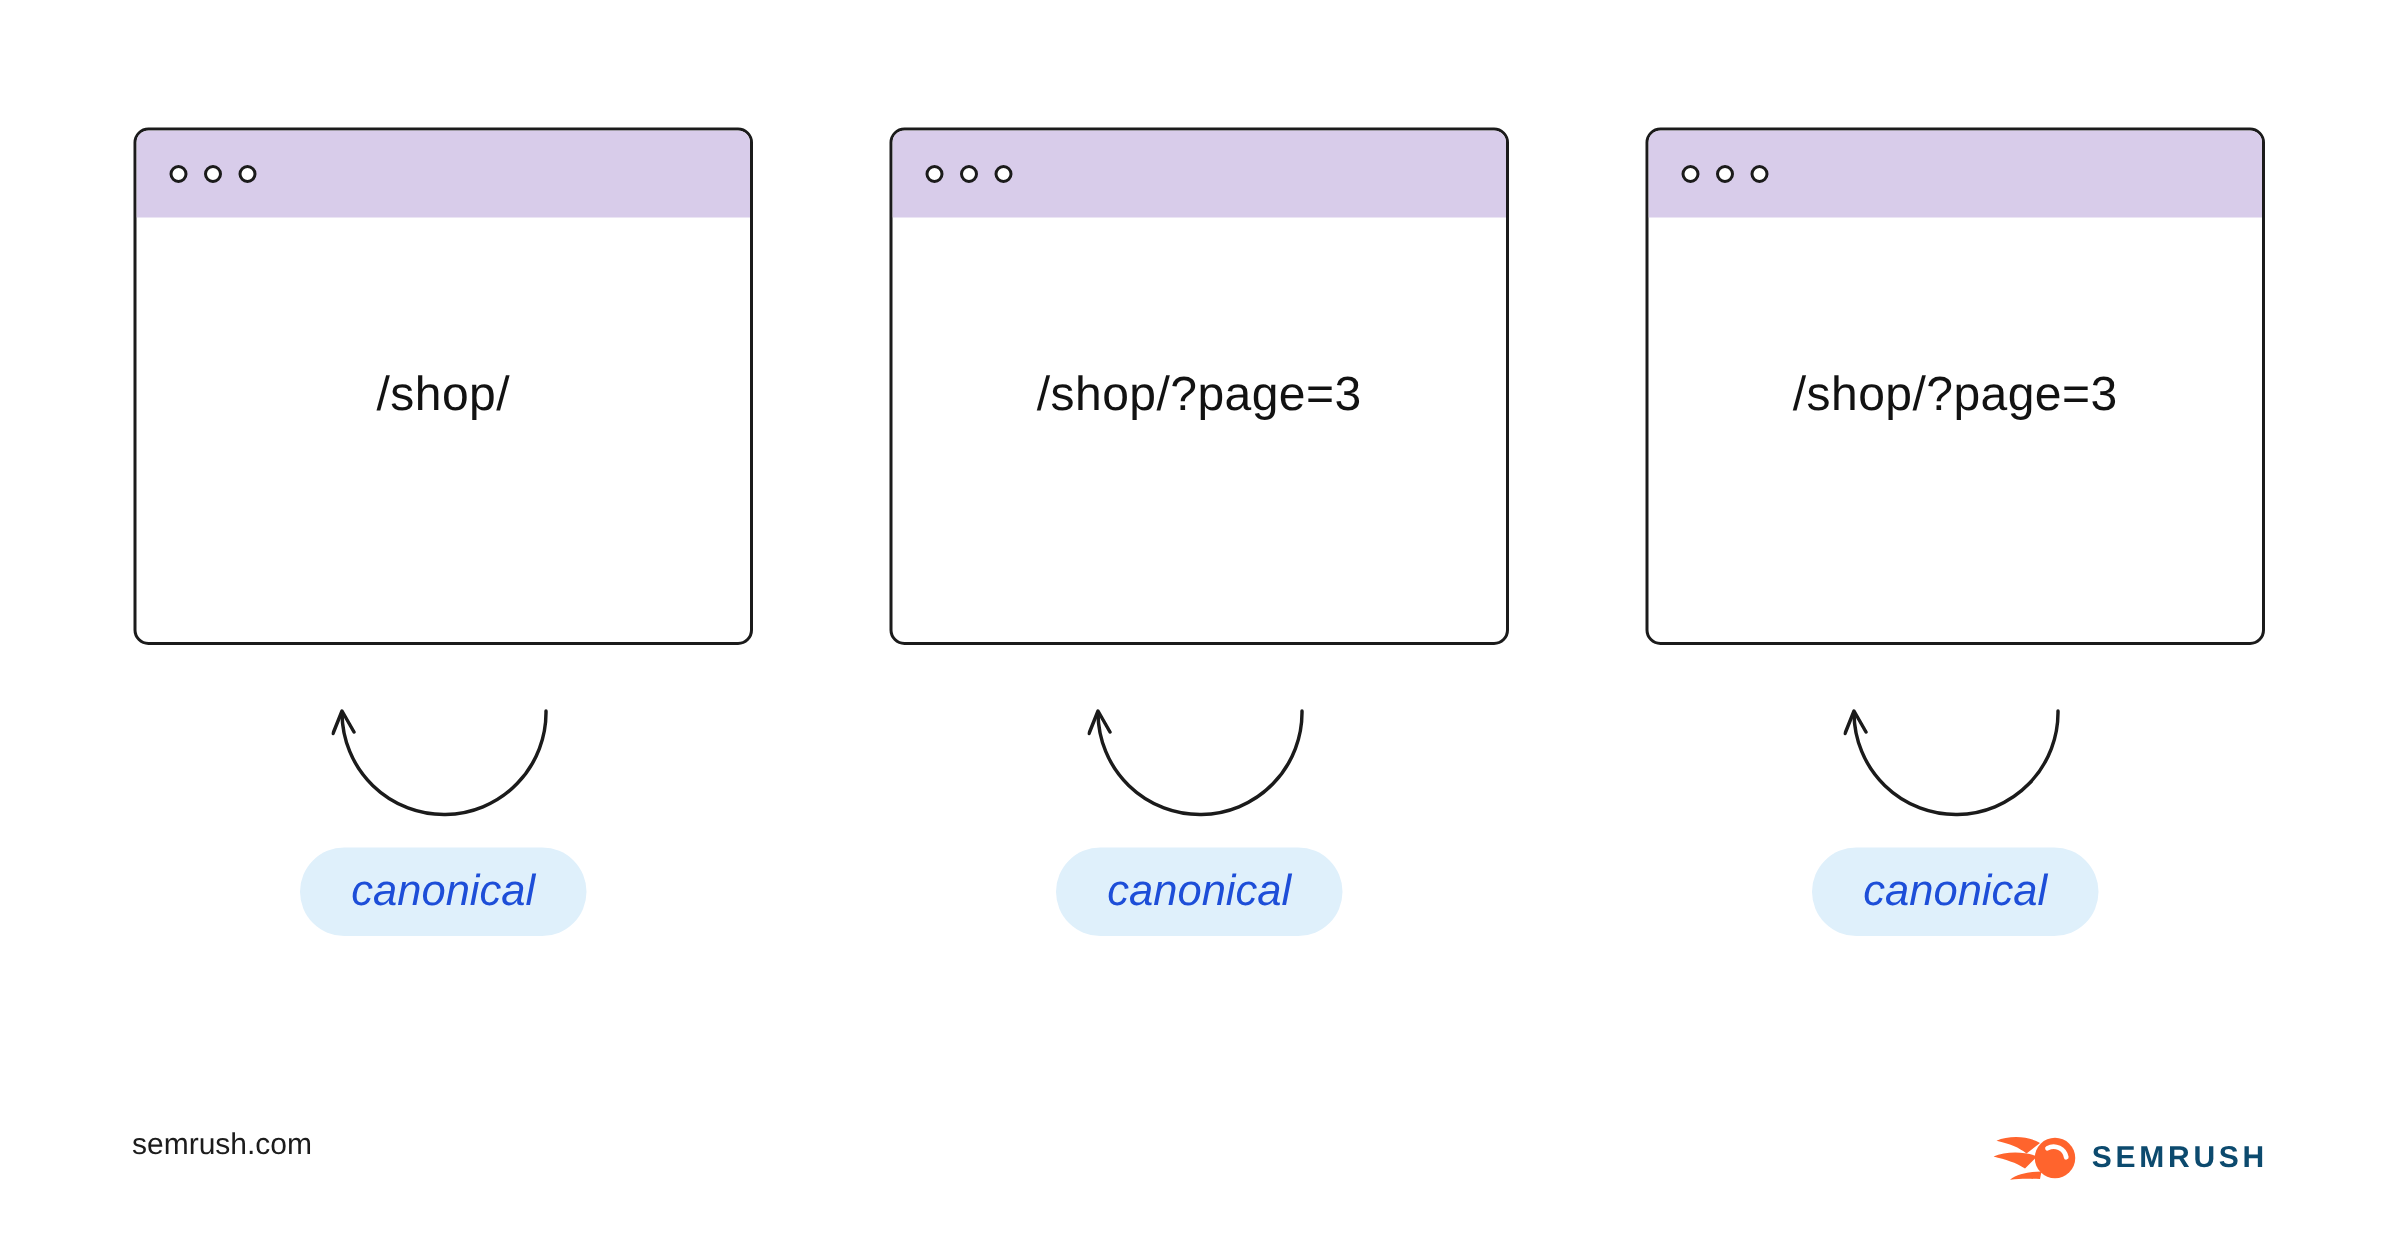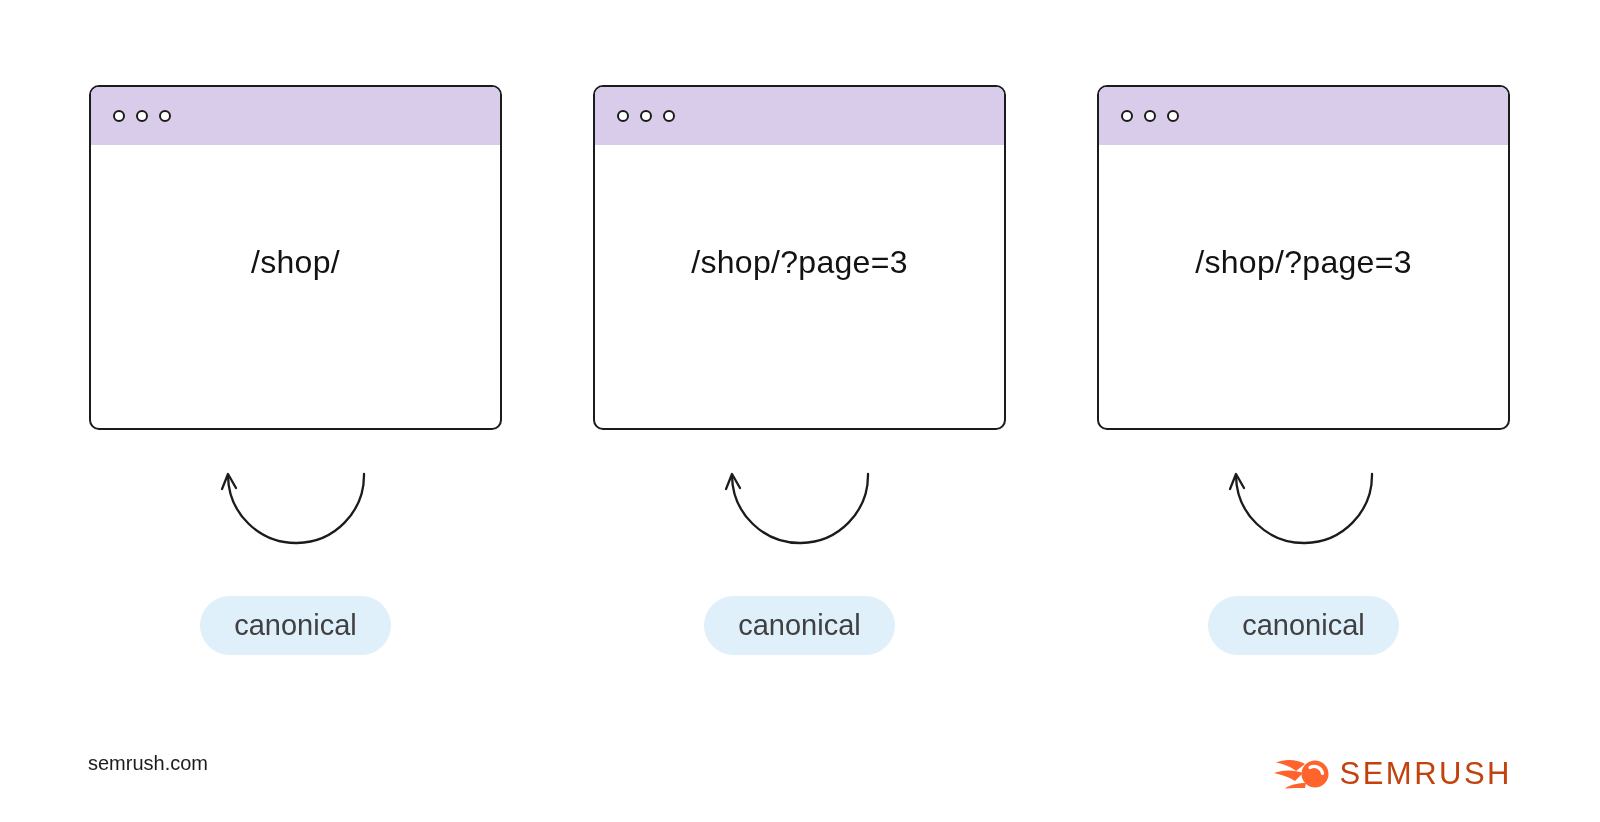--- a/index.html
+++ b/index.html
@@ -52,40 +52,41 @@
     font-size:32px;
     letter-spacing:0.3px;
     margin-top:-48px;
     color:#121212;
   }
   .arrow{
     margin-top:30px;
     display:block;
   }
   .pill{
-    margin-top:48px;
+    margin-top:17px;
     background:var(--pill_blue);
     border-radius:32px;
     padding:13px 34px;
     font-size:29px;
     font-weight:500;
-    color:#404040;
+    color:#1d4ed8;
+    font-style:italic;
   }
 
   .site-label{
     position:absolute;left:88px;top:752px;
     font-size:20px;color:#1c1c1c;
   }
   .brand{
     position:absolute;right:88px;top:756px;
     display:flex;align-items:center;gap:9px;
   }
   .brand-word{
-    font-size:31px;font-weight:normal;letter-spacing:2.5px;
-    color:#c2410c;
+    font-size:20px;font-weight:bold;letter-spacing:2.5px;
+    color:#0c4a6e;
   }
 </style>
 </head>
 <body>
 
 <div class="canvas">
 
   <div class="column col-1">
     <div class="window">
       <div class="window-header">

